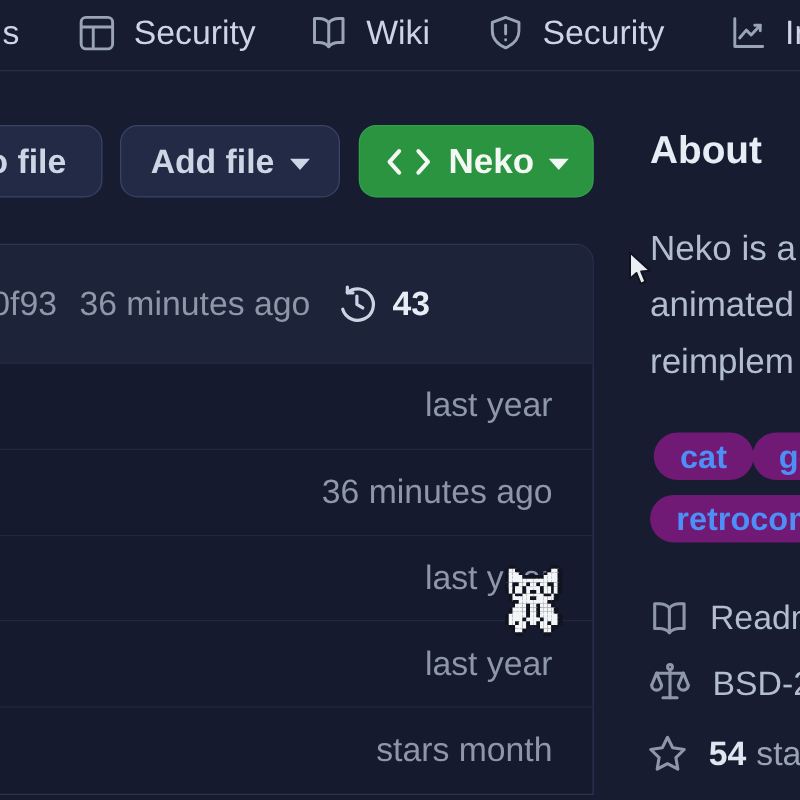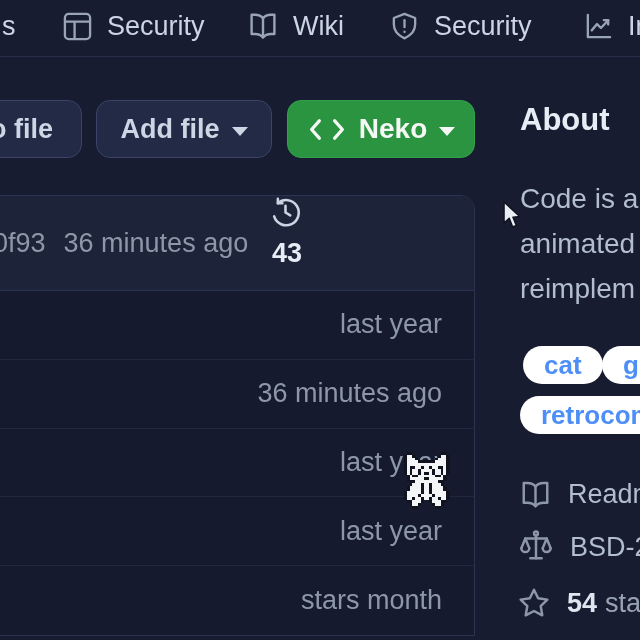--- a/index.html
+++ b/index.html
@@ -28,34 +28,34 @@
            border-top:9px solid currentColor; display:inline-block; margin-top:4px; }
 
   
   .panel { position:absolute; left:-24px; top:195px; width:499px; height:441px;
            background:#151a2f; border:1.5px solid #2b3352; border-radius:0 14px 0 0; }
   .panel-header { height:95px; background:#1d2339; border-bottom:1.5px solid #2b3352;
                   border-radius:0 13px 0 0; position:relative; }
   .commit-left { position:absolute; left:16px; top:0; height:95px; display:flex; align-items:center;
                  gap:18px; color:#8e97aa; font-size:27px; white-space:nowrap; }
   .commit-right { position:absolute; left:292px; top:0; height:95px; display:flex; align-items:center;
-                  gap:9px; font-size:27px; white-space:nowrap; cursor:pointer;flex-direction:column; }
+                  gap:9px; font-size:27px; white-space:nowrap; cursor:pointer; }
   .commit-right .cicon { color:#cbd4e2; display:flex; margin-right:3px; }
   .commit-count { color:#e7edf5; font-weight:700; }
   .commit-word { color:#8e97aa; }
   .file-row { height:68.8px; display:flex; align-items:center; justify-content:flex-end;
               padding-right:32px; border-bottom:1.5px solid #20273e; cursor:pointer; }
   .file-row:last-child { border-bottom:none; }
   .row-time { color:#8e97aa; font-size:27px; white-space:nowrap; }
 
   
   .about-title { position:absolute; left:520px; top:102px; font-size:31px; font-weight:700;
                  color:#e7edf5; white-space:nowrap; }
   .about-line { position:absolute; left:520px; font-size:28px; color:#b2bdcd; white-space:nowrap; }
-  .pill { position:absolute; height:38px; border-radius:19px; background:#ffffff;
+  .pill { position:absolute; height:38px; border-radius:19px; background:#701a75;
           color:#4e8ff7; font-size:26px; font-weight:600; display:flex; align-items:center;
           padding:0 21px; white-space:nowrap; cursor:pointer; }
   .meta-row { position:absolute; display:flex; align-items:center; gap:16px;
               color:#b2bdcd; font-size:27px; white-space:nowrap; cursor:pointer; }
   .meta-row .micon { color:#8e97aa; display:flex; }
   .star-count { color:#dfe6ef; font-weight:700; margin-right:8px; }
   .star-word { color:#9aa3b5; }
 
   
   #neko-sprite { position:absolute; left:404px; top:452px; width:45px; height:56px; z-index:5; }
@@ -158,21 +158,21 @@
   <div class="file-row">
     <span class="row-time">last year</span>
   </div>
   <div class="file-row">
     <span class="row-time">stars month</span>
   </div>
 </div>
 
 <div class="about-title">About</div>
 
-<div class="about-line" style="top:183px">Code is a</div>
+<div class="about-line" style="top:183px">Neko is a</div>
 <div class="about-line" style="top:228px">animated</div>
 <div class="about-line" style="top:273px">reimplem</div>
 
 <div class="pill" style="left:523px; top:346px;">
   <span>cat</span>
 </div>
 <div class="pill" style="left:602px; top:346px;">
   <span>golang</span>
 </div>
 <div class="pill" style="left:520px; top:396px;">

